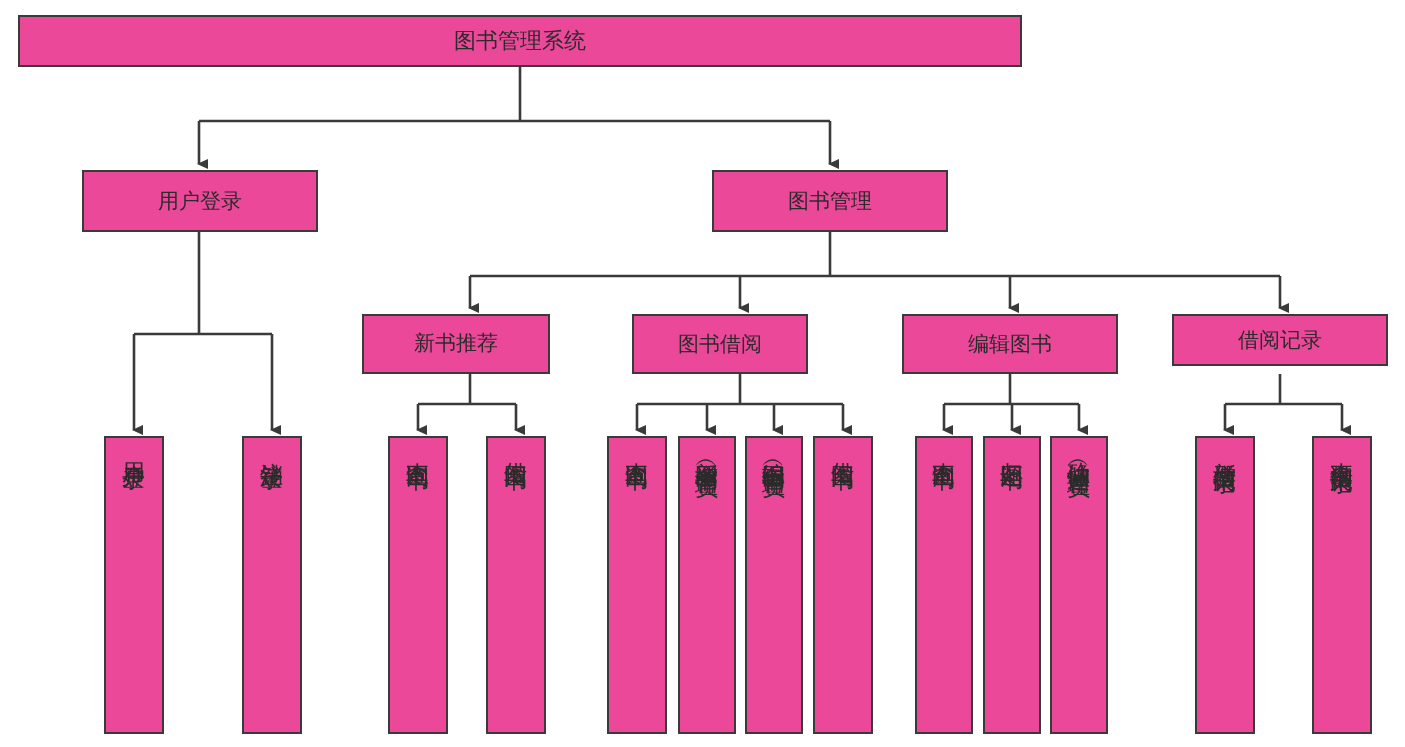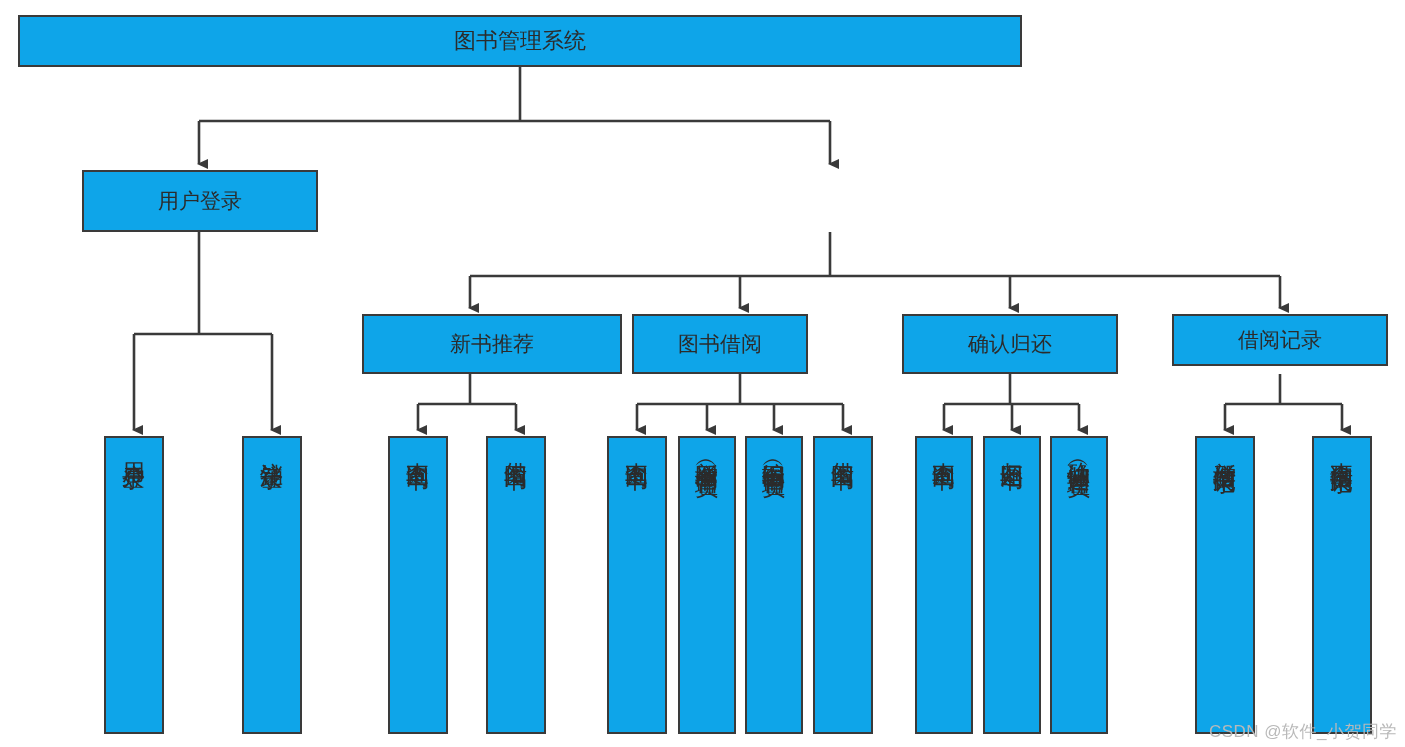--- a/index.html
+++ b/index.html
@@ -21,21 +21,21 @@
     position: absolute;
     left: 0;
     top: 0;
     width: 1405px;
     height: 747px;
     pointer-events: none;
   }
   .node {
     position: absolute;
     box-sizing: border-box;
-    background: #0ea5e9;
+    background: #ec4899;
     border: 2px solid #3a3a3a;
     display: flex;
     align-items: center;
     justify-content: center;
     color: #2b2b2b;
   }
   .node .nlabel {
     display: block;
     text-align: center;
     line-height: 1.12;
@@ -125,29 +125,32 @@
     </g>
   </svg>
 
   <div class="node root horiz" style="left: 18px; top: 15px; width: 1004px; height: 52px;">
     <span class="nlabel">图书管理系统</span>
   </div>
 
   <div class="node horiz" style="left: 82px; top: 170px; width: 236px; height: 62px;">
     <span class="nlabel">用户登录</span>
   </div>
+  <div class="node horiz" style="left: 712px; top: 170px; width: 236px; height: 62px;">
+    <span class="nlabel">图书管理</span>
+  </div>
 
-  <div class="node horiz" style="left: 362px; top: 314px; width: 260px; height: 60px;">
+  <div class="node horiz" style="left: 362px; top: 314px; width: 188px; height: 60px; font-family: Liberation Serif, serif;">
     <span class="nlabel">新书推荐</span>
   </div>
   <div class="node horiz" style="left: 632px; top: 314px; width: 176px; height: 60px;">
     <span class="nlabel">图书借阅</span>
   </div>
   <div class="node horiz" style="left: 902px; top: 314px; width: 216px; height: 60px;">
-    <span class="nlabel">确认归还</span>
+    <span class="nlabel">编辑图书</span>
   </div>
   <div class="node horiz" style="left: 1172px; top: 314px; width: 216px; height: 52px;">
     <span class="nlabel">借阅记录</span>
   </div>
 
   <div class="node leaf" style="left: 104px; top: 436px; width: 60px; height: 298px;">
     <span class="nlabel">用户登录</span>
   </div>
   <div class="node leaf" style="left: 242px; top: 436px; width: 60px; height: 298px;">
     <span class="nlabel">注销登录</span>
@@ -179,15 +182,14 @@
   <div class="node leaf" style="left: 1050px; top: 436px; width: 58px; height: 298px;">
     <span class="nlabel">确认归还（管理员）</span>
   </div>
   <div class="node leaf" style="left: 1195px; top: 436px; width: 60px; height: 298px;">
     <span class="nlabel">新增借阅记录</span>
   </div>
   <div class="node leaf" style="left: 1312px; top: 436px; width: 60px; height: 298px;">
     <span class="nlabel">查询借阅记录</span>
   </div>
 
-  <div class="watermark">CSDN @软件_小贺同学</div>
 
 </div>
 
 </body></html>

